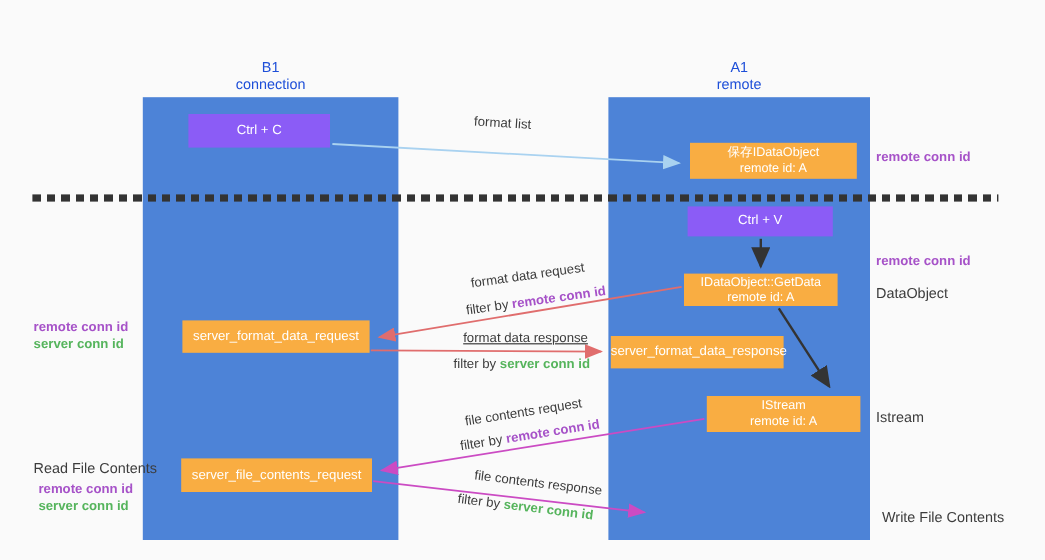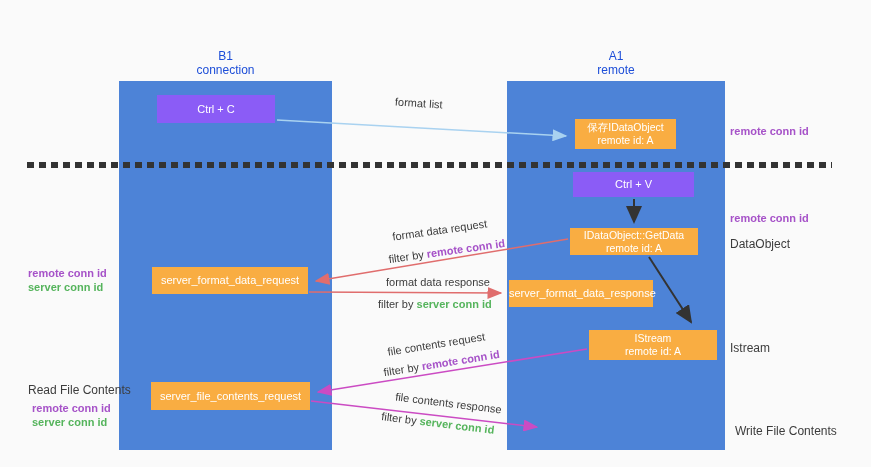--- a/index.html
+++ b/index.html
@@ -15,21 +15,21 @@
   .lifeline{position:absolute;top:81px;height:369px;background:#4d83d7;}
   .lifeline.left{left:119px;width:213px;}
   .lifeline.right{left:507px;width:218px;}
   .dashline{position:absolute;left:27px;top:162px;width:805px;height:6px;
     background:repeating-linear-gradient(90deg,#333 0 7px,transparent 7px 12px);}
   .box{position:absolute;display:flex;flex-direction:column;justify-content:center;
     text-align:center;color:#fff;font-size:11px;line-height:13px;}
   .green{background:#8b5cf6;}
   .orange{background:#f9ad42;}
   .b-ctrlc{left:157px;top:95px;width:118px;height:28px;}
-  .b-save{left:575px;top:119px;width:101px;height:30px;font-size:10.5px;justify-content:center;}
+  .b-save{left:575px;top:119px;width:139px;height:30px;font-size:10.5px;justify-content:center;}
   .b-ctrlv{left:573px;top:172px;width:121px;height:25px;}
   .b-getdata{left:570px;top:228px;width:128px;height:27px;font-size:10.5px;}
   .b-freq{left:152px;top:267px;width:156px;height:27px;}
   .b-fresp{left:509px;top:280px;width:144px;height:27px;}
   .b-istream{left:589px;top:330px;width:128px;height:30px;font-size:10.5px;}
   .b-fcreq{left:151px;top:382px;width:159px;height:28px;}
   .b-fcresp{left:545px;top:416px;width:161px;height:27px;}
   .arrow-label{position:absolute;white-space:nowrap;font-size:11px;color:#3c3c3c;}
   .conn-purple{color:#a652c8;font-weight:bold;}
   .conn-green{color:#55b45c;font-weight:bold;}
@@ -117,21 +117,21 @@
   </div>
 
 
   <div class="arrow-label" style="left:395px;top:97px;transform:rotate(3.5deg);">format list</div>
 
   <div class="arrow-label" style="left:392px;top:224px;transform:rotate(-8deg);">format data request</div>
   <div class="arrow-label" style="left:388px;top:245px;transform:rotate(-8deg);">
     <span>filter by </span><span class="conn-purple">remote conn id</span>
   </div>
 
-  <div class="arrow-label" style="left:386px;top:276px;">format data response</div>
+  <div class="arrow-label" style="left:386px;top:276px;text-decoration:underline;">format data response</div>
   <div class="arrow-label" style="left:378px;top:298px;">
     <span>filter by </span><span class="conn-green">server conn id</span>
   </div>
 
   <div class="arrow-label" style="left:387px;top:338px;transform:rotate(-9deg);">file contents request</div>
   <div class="arrow-label" style="left:383px;top:357px;transform:rotate(-9deg);">
     <span>filter by </span><span class="conn-purple">remote conn id</span>
   </div>
 
   <div class="arrow-label" style="left:395px;top:397px;transform:rotate(7deg);">file contents response</div>

